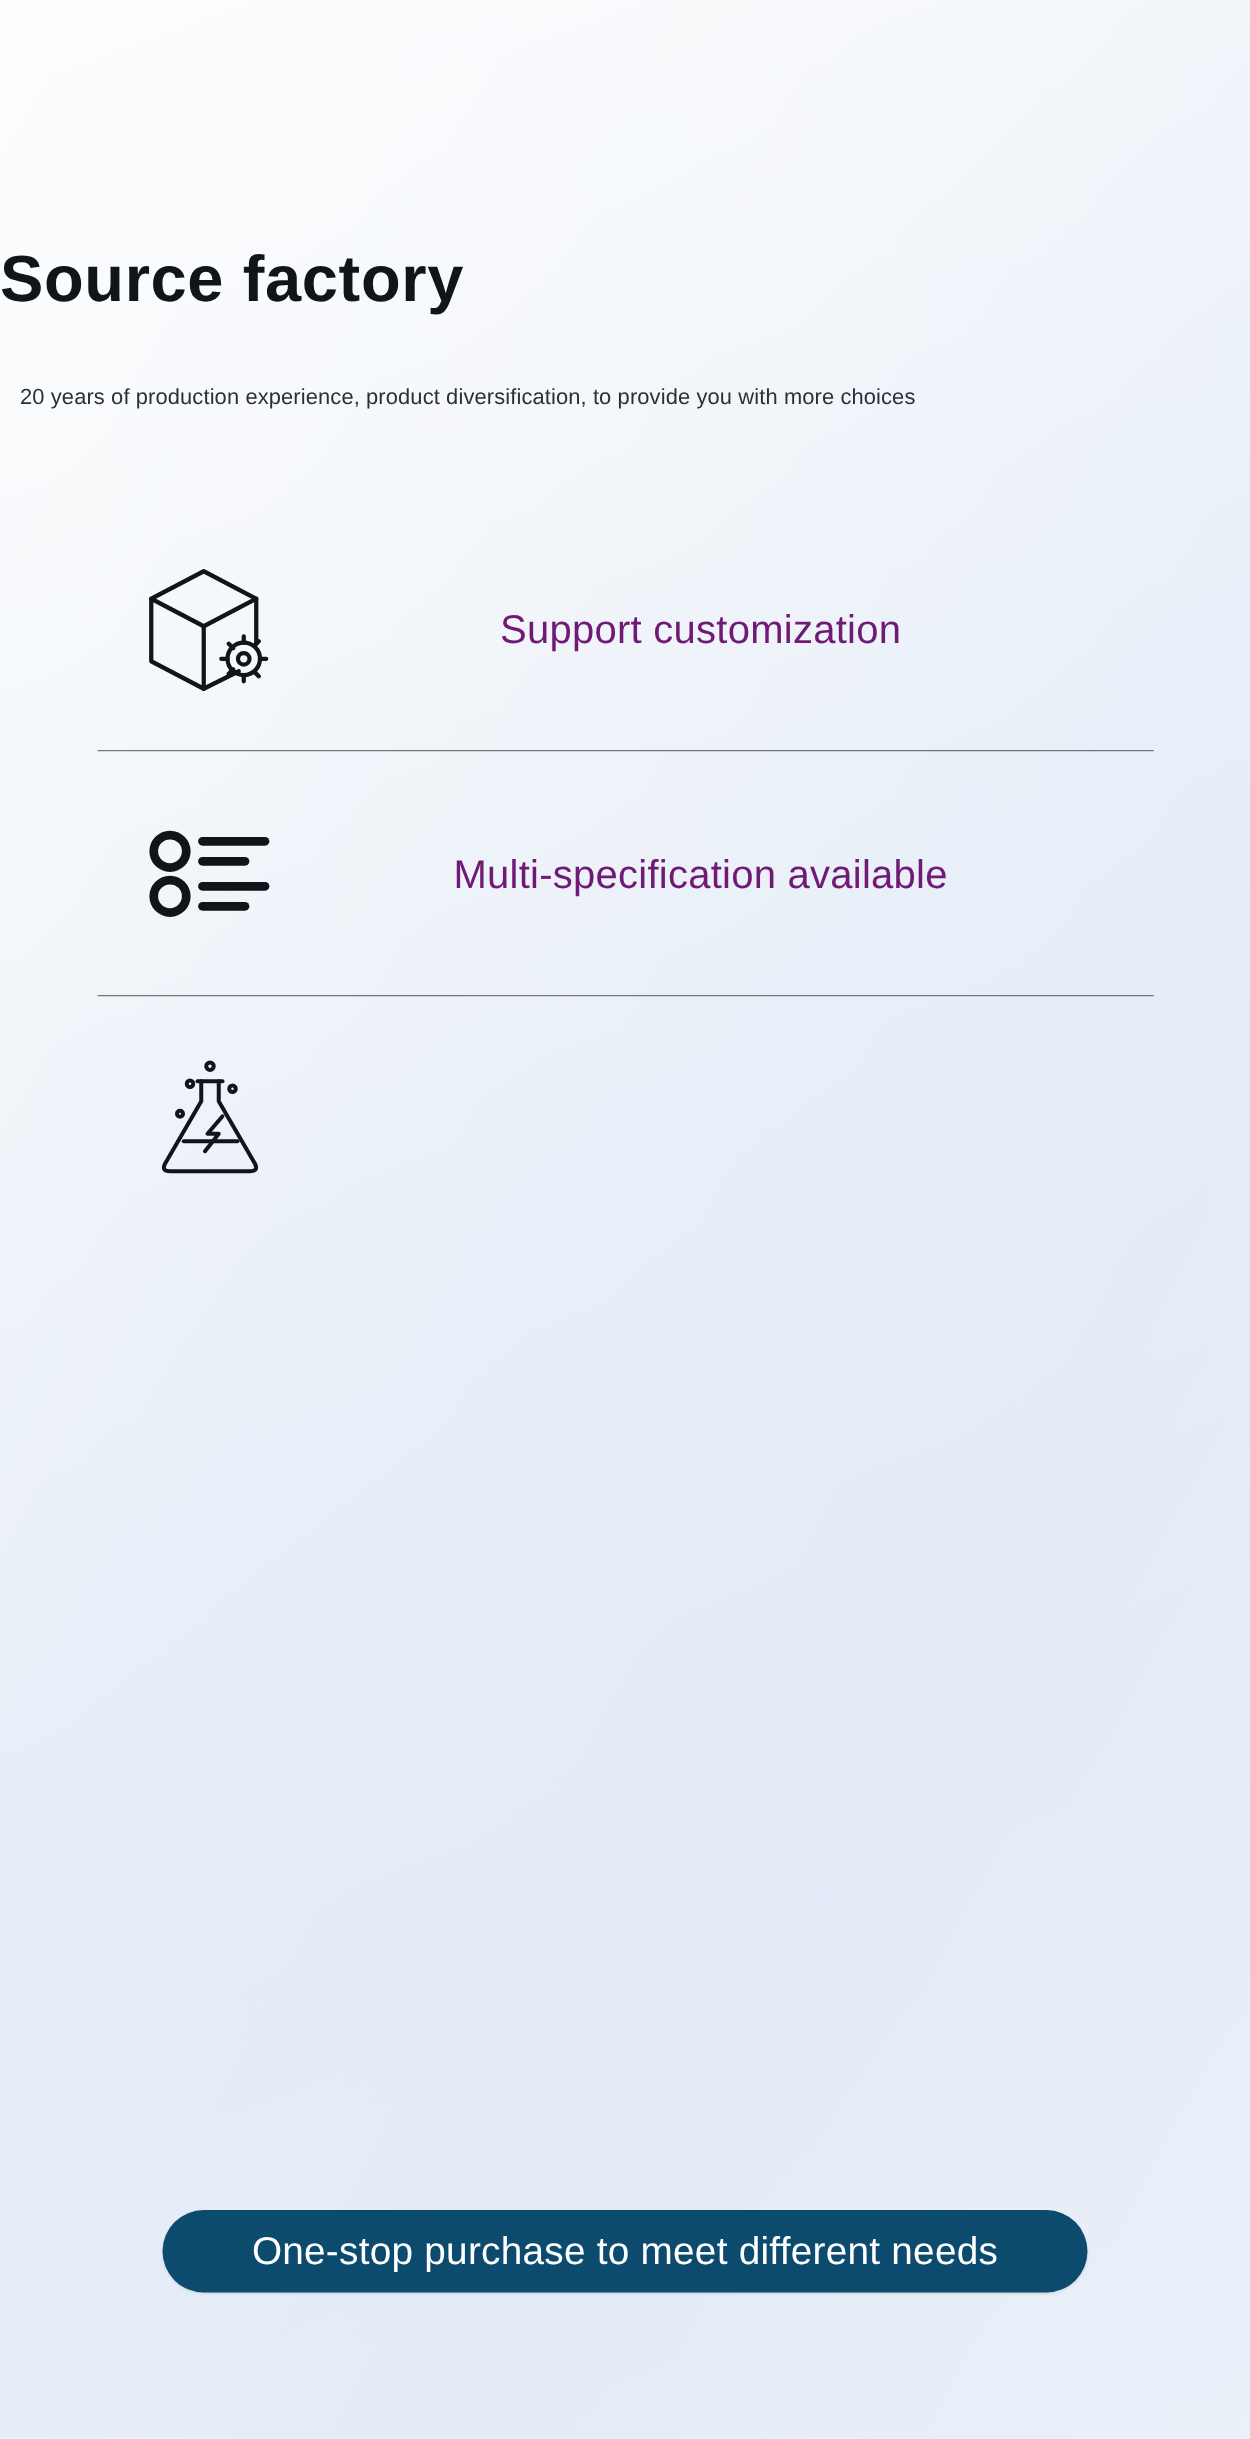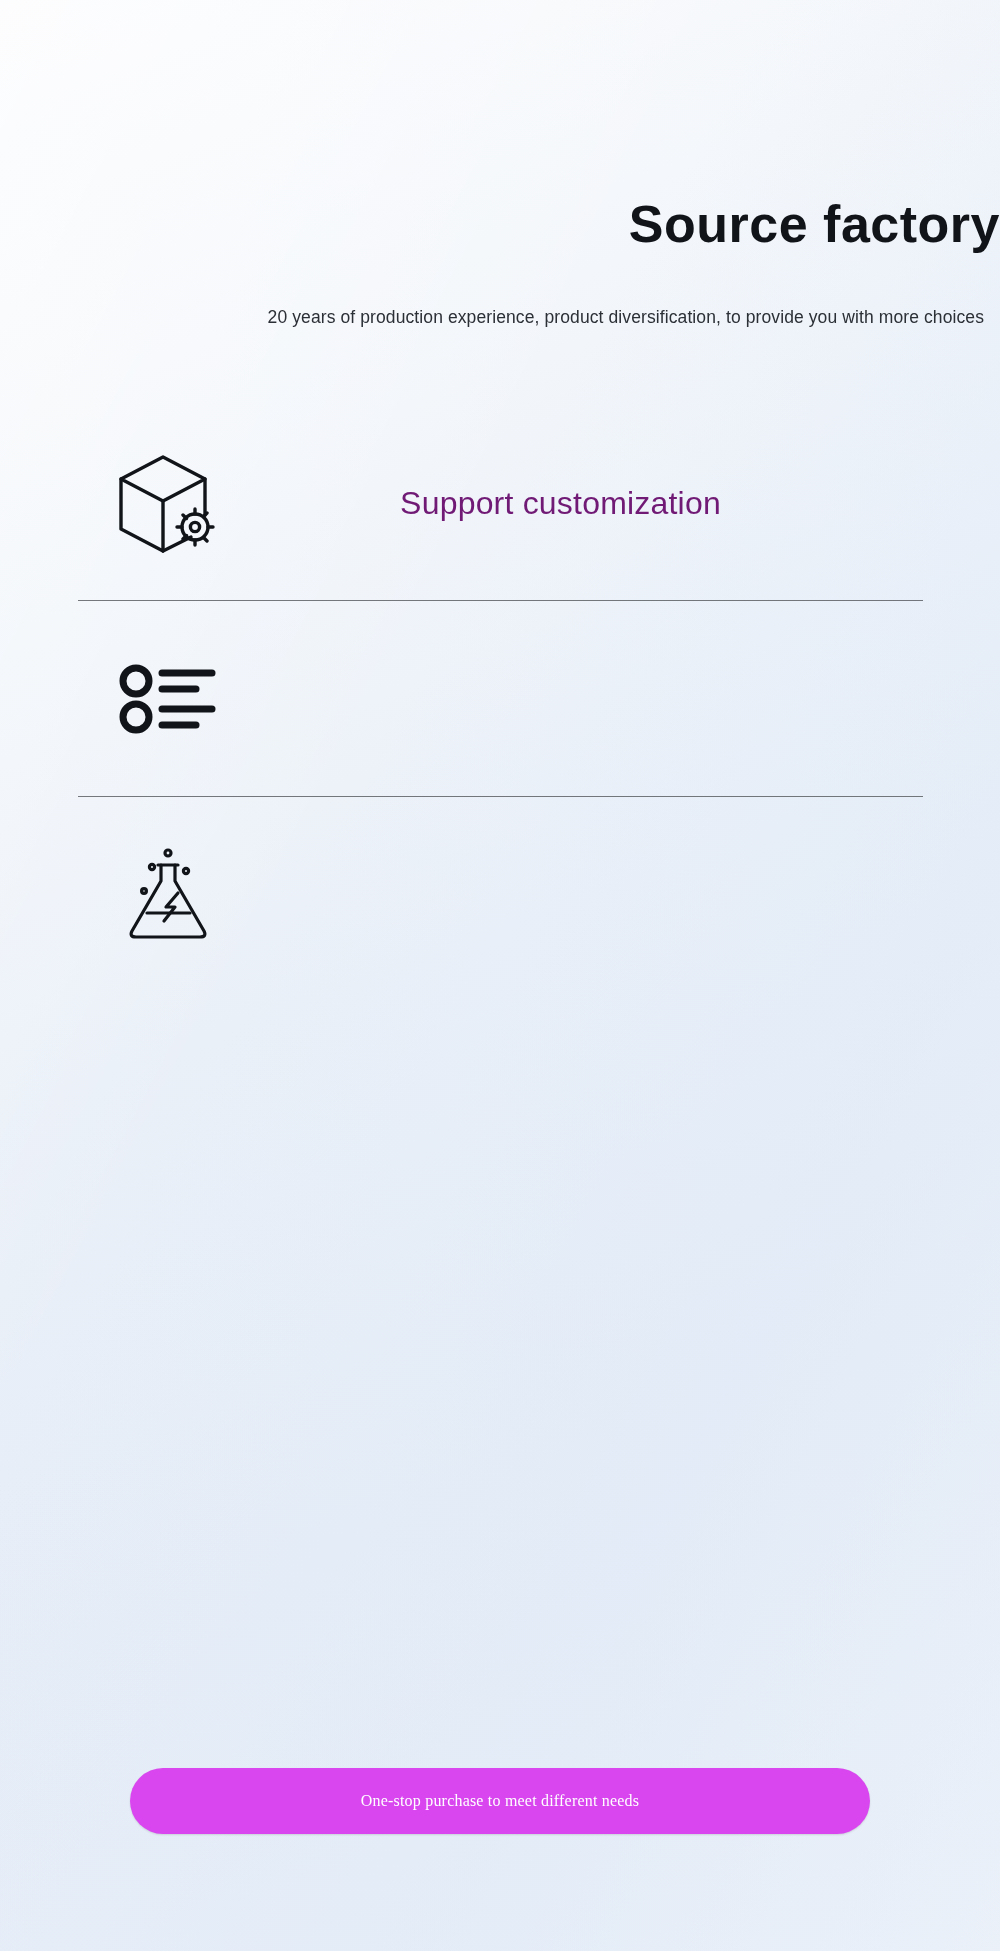--- a/index.html
+++ b/index.html
@@ -29,21 +29,21 @@
     left: 0; right: 0; top: 0; bottom: 0;
     background: linear-gradient(118deg, rgba(255,255,255,0.55) 0%, rgba(255,255,255,0.0) 38%, rgba(222,233,247,0.45) 72%, rgba(238,243,250,0.35) 100%);
     pointer-events: none;
   }
 
   .header {
     position: absolute;
     top: 196px;
     left: 0;
     width: 1000px;
-    text-align: right;
+    text-align: left;
   }
 
   .title {
     font-size: 52px;
     font-weight: 700;
     letter-spacing: 0.5px;
     color: #111418;
     margin: 0;
     line-height: 1.1;
   }
@@ -106,29 +106,29 @@
     left: 0;
     width: 1000px;
     display: flex;
     justify-content: center;
   }
 
   .cta {
     width: 740px;
     height: 66px;
     border-radius: 33px;
-    background: #d946ef;
+    background: #0c4a6e;
     color: #ffffff;
-    font-size: 16px;
+    font-size: 31px;
     border: none;
     display: flex;
     align-items: center;
     justify-content: center;
     letter-spacing: 0.2px;
-    font-family: Liberation Serif, serif;
+    font-family: Liberation Sans, sans-serif;
     cursor: pointer;
     box-shadow: 0 1px 2px rgba(0,0,0,0.12);
   }
 
   svg { display: block; }
 </style>
 </head>
 <body>
 
 <div class="page">
@@ -163,20 +163,21 @@
       <div class="feature-icon">
         <svg width="100" height="74" viewBox="0 0 100 74" fill="none" stroke="#111418" stroke-linecap="round">
           <circle cx="18" cy="19" r="13" stroke-width="7"></circle>
           <circle cx="18" cy="55" r="13" stroke-width="7"></circle>
           <line x1="44" y1="11" x2="94" y2="11" stroke-width="7"></line>
           <line x1="44" y1="27" x2="78" y2="27" stroke-width="7"></line>
           <line x1="44" y1="47" x2="94" y2="47" stroke-width="7"></line>
           <line x1="44" y1="63" x2="78" y2="63" stroke-width="7"></line>
         </svg>
       </div>
+      <div class="feature-label">Multi-specification available</div>
       <div class="divider"></div>
     </div>
 
     <div class="feature-row">
       <div class="feature-icon">
         <svg width="96" height="100" viewBox="0 0 96 100" fill="none" stroke="#111418" stroke-width="3.2" stroke-linejoin="round" stroke-linecap="round">
           <path d="M41 20 L41 36 L12 86 Q9 92 16 92 L80 92 Q87 92 84 86 L55 36 L55 20"></path>
           <line x1="38" y1="20" x2="58" y2="20"></line>
           <line x1="27" y1="68" x2="70" y2="68"></line>
           <circle cx="48" cy="8" r="3"></circle>

